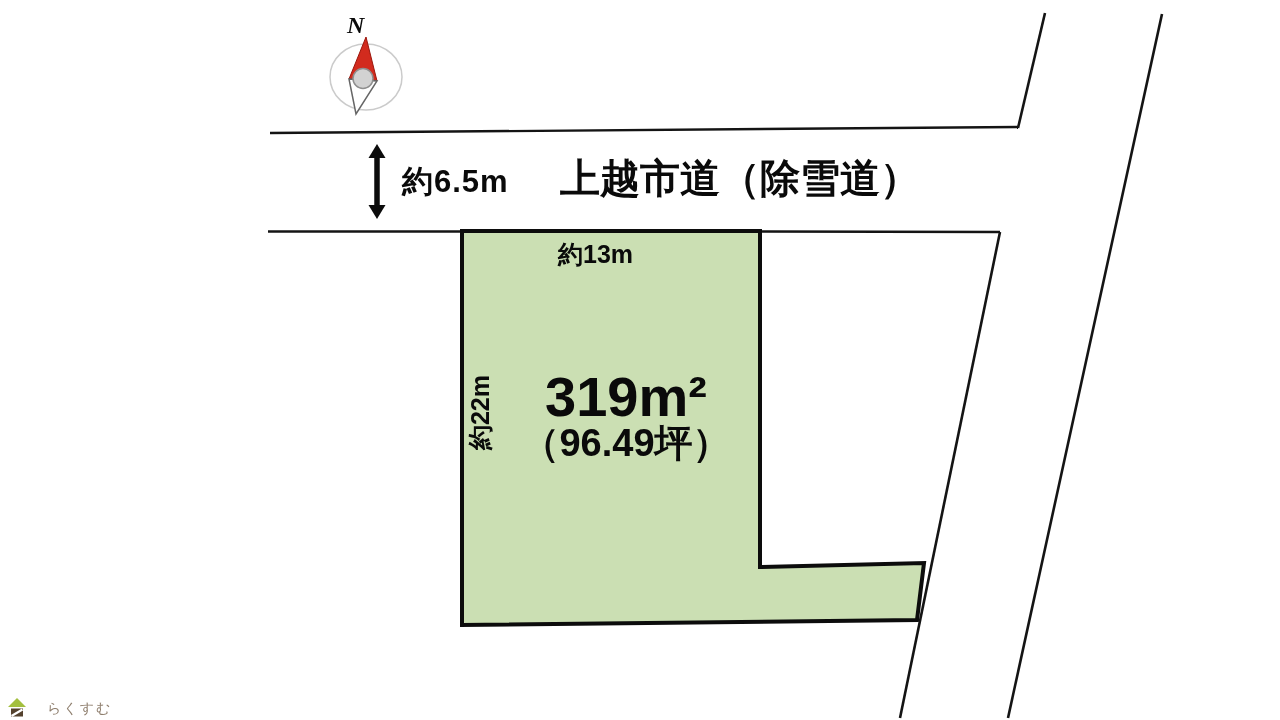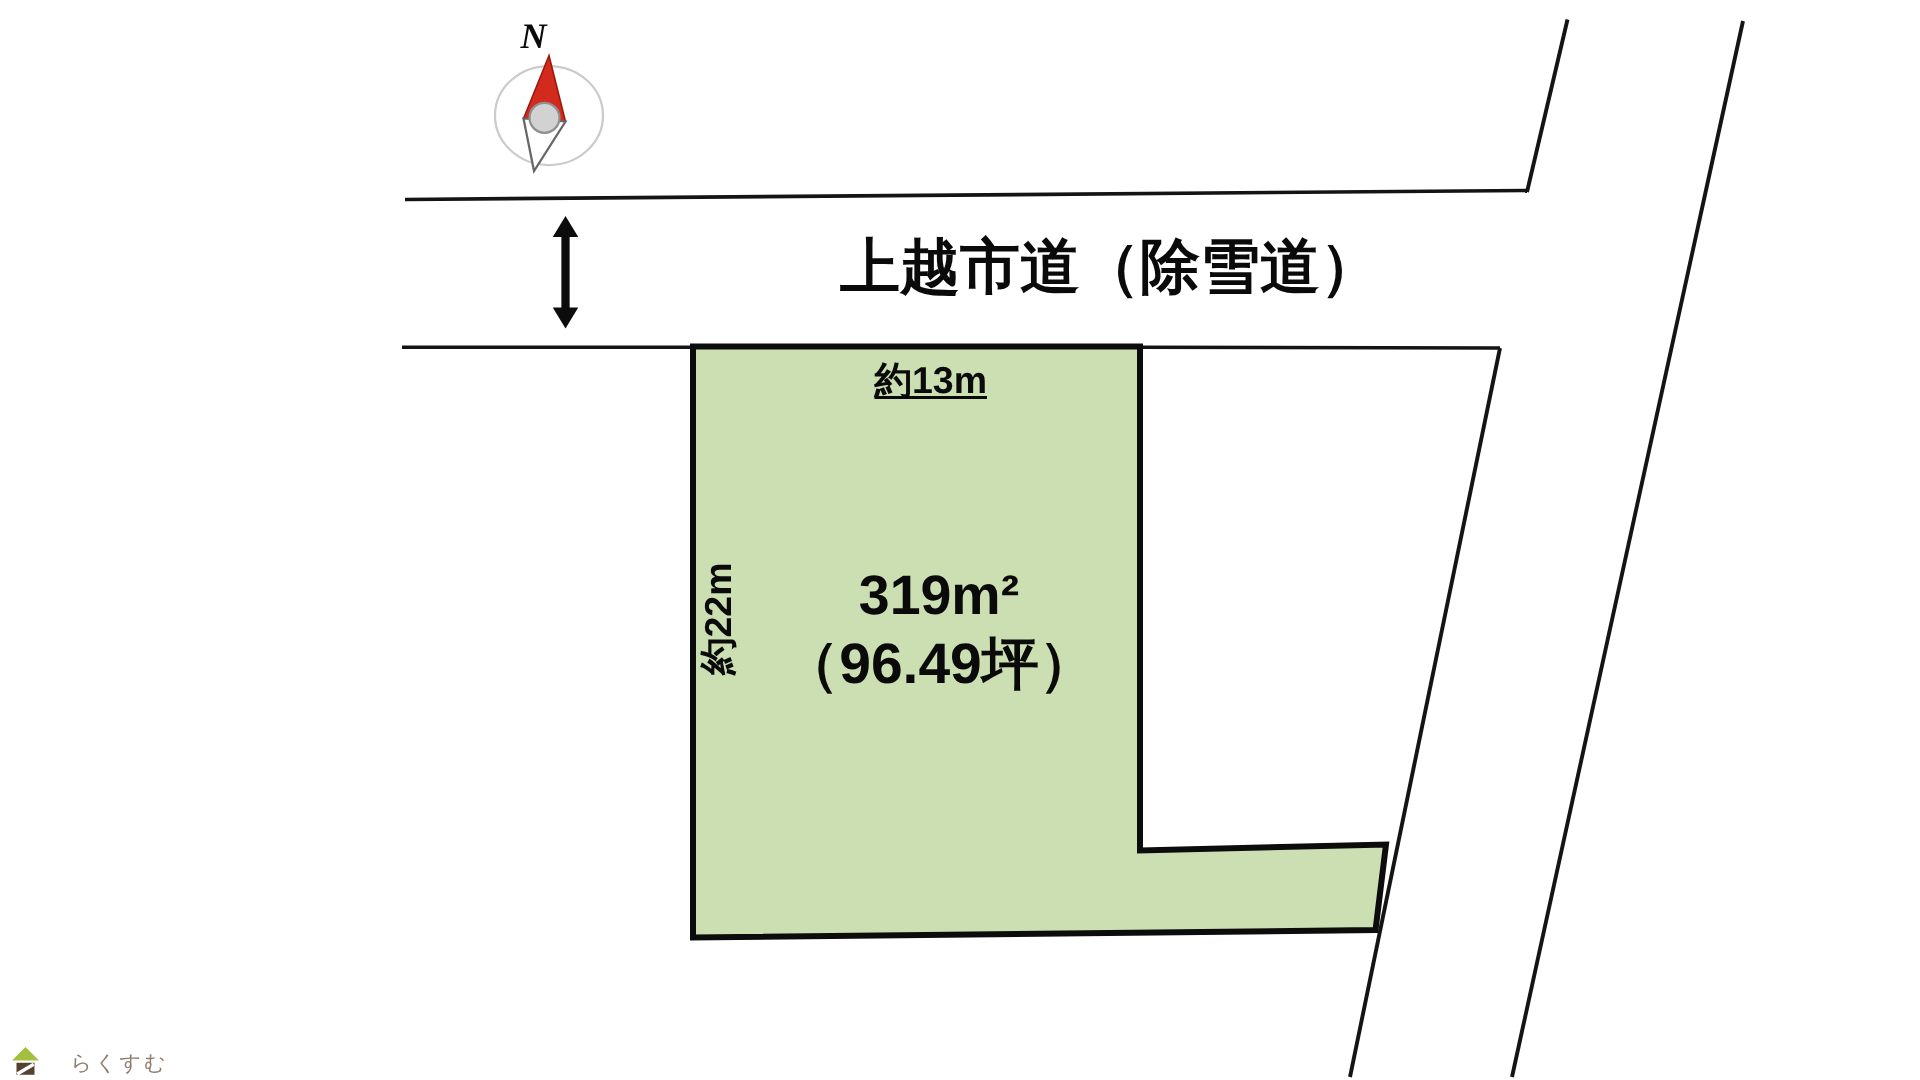--- a/index.html
+++ b/index.html
@@ -36,39 +36,38 @@
   .road-name-label {
     left: 560px; top: 152px;
     width: 372px;
     text-align: left;
     font-size: 40px;
     line-height: 52px;
   }
   .frontage-label {
     left: 558px; top: 240px;
     width: 100px;
-    text-align: right;
+    text-align: left;
     font-size: 25px;
     line-height: 28px;
-    text-decoration: underline;
   }
   .depth-label {
     left: 437px; top: 399px;
     width: 86px; height: 27px;
     text-align: center;
     font-size: 25px;
     line-height: 27px;
     transform: rotate(-90deg);
   }
   .area-block {
     left: 476px; top: 374px;
     width: 300px;
     text-align: center;
   }
-  .area-sqm  { font-size: 37px; line-height: 46px; font-weight: 700; }
+  .area-sqm  { font-size: 56px; line-height: 46px; font-weight: 700; }
   .area-tsubo{ font-size: 38px; line-height: 46px; font-weight: 700; text-align: center; }
   .logo {
     position: absolute;
     left: 8px; top: 698px;
     display: flex;
     align-items: center;
     gap: 21px;
   }
   .logo-text {
     font-size: 14px;
@@ -104,20 +103,21 @@
     <g>
       <ellipse cx="366" cy="77" rx="36" ry="33" fill="none" stroke="#cbcbcb" stroke-width="1.5"></ellipse>
       <polygon points="366,37 349,79 377,81" stroke="#9b150b" stroke-width="1" fill="#d22b1e"></polygon>
       <polygon points="349,79 377,81 356,114" fill="#ffffff" stroke="#666666" stroke-width="1.5"></polygon>
       <circle cx="363" cy="78.5" r="10" fill="#d2d2d2" stroke="#8f8f8f" stroke-width="1.5"></circle>
     </g>
   </svg>
 
   <div class="label north-label">N</div>
 
+  <div class="label road-width-label">約6.5m</div>
 
   <div class="label road-name-label">上越市道（除雪道）</div>
 
   <div class="label frontage-label">約13m</div>
 
   <div class="label depth-label">約22m</div>
 
   <div class="label area-block">
     <div class="area-sqm">319m²</div>
     <div class="area-tsubo">（96.49坪）</div>

